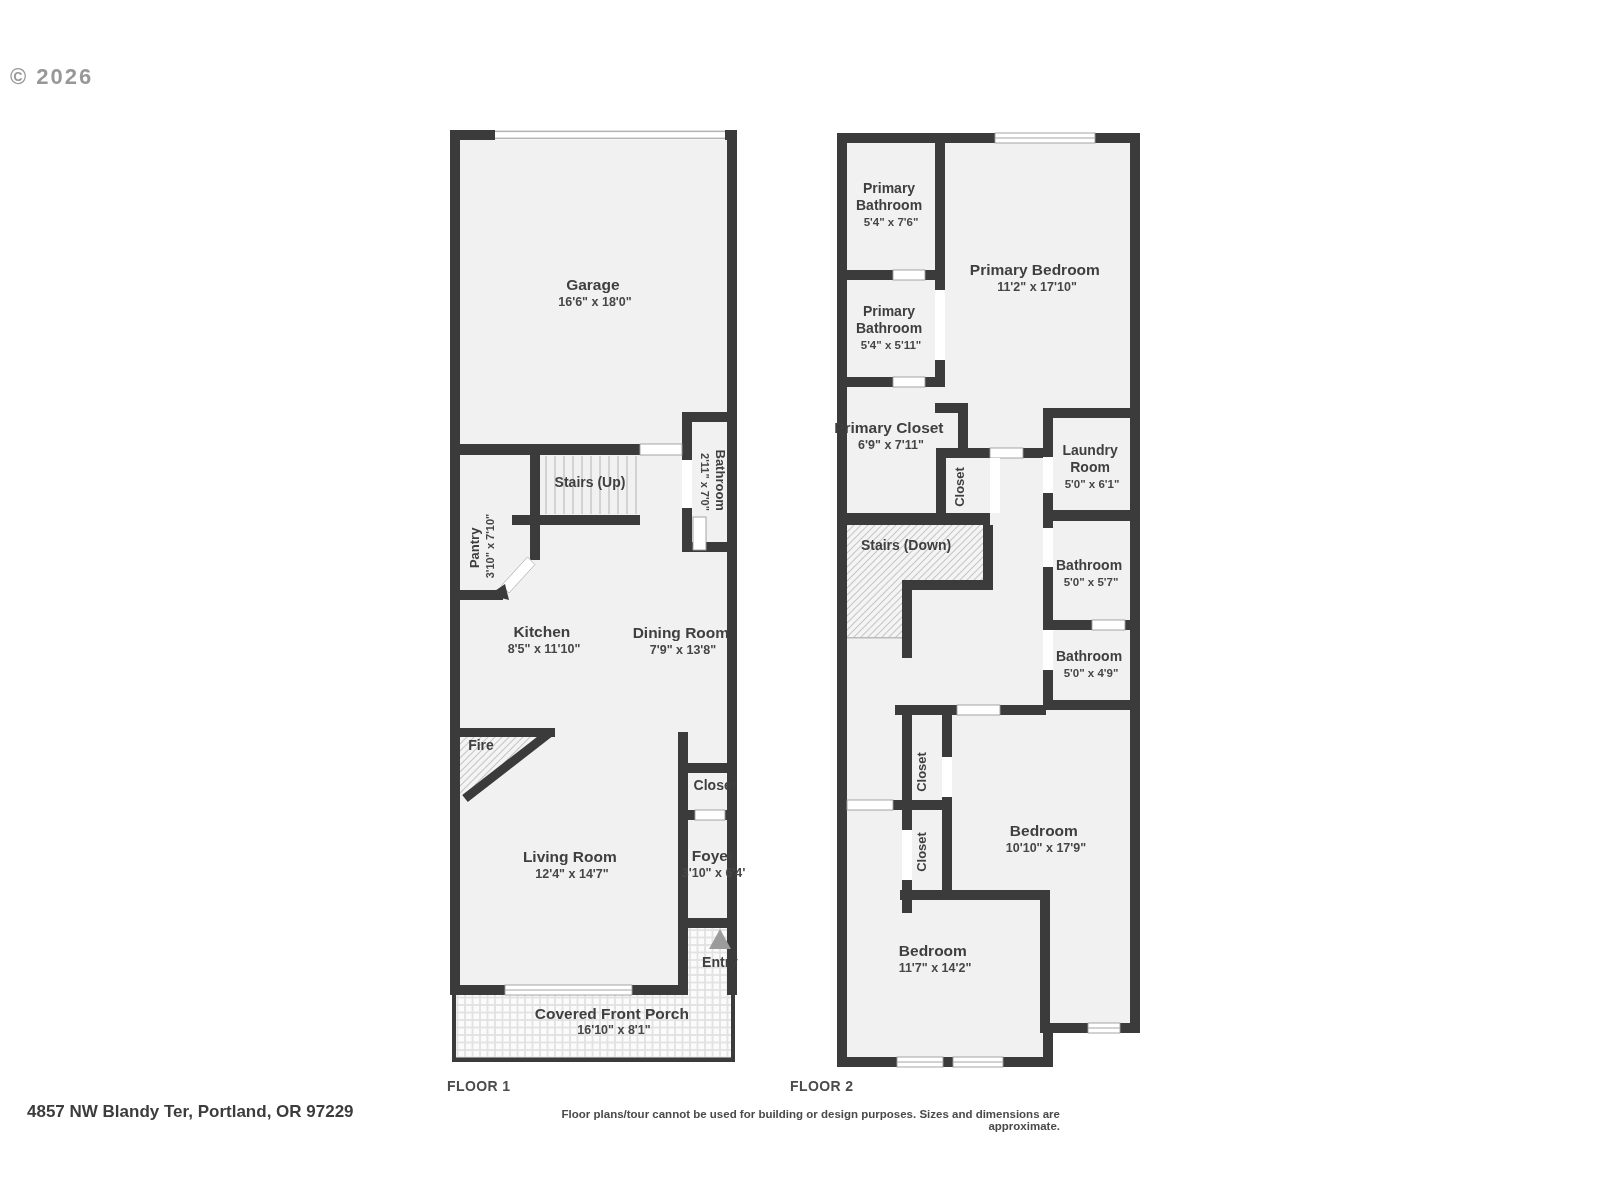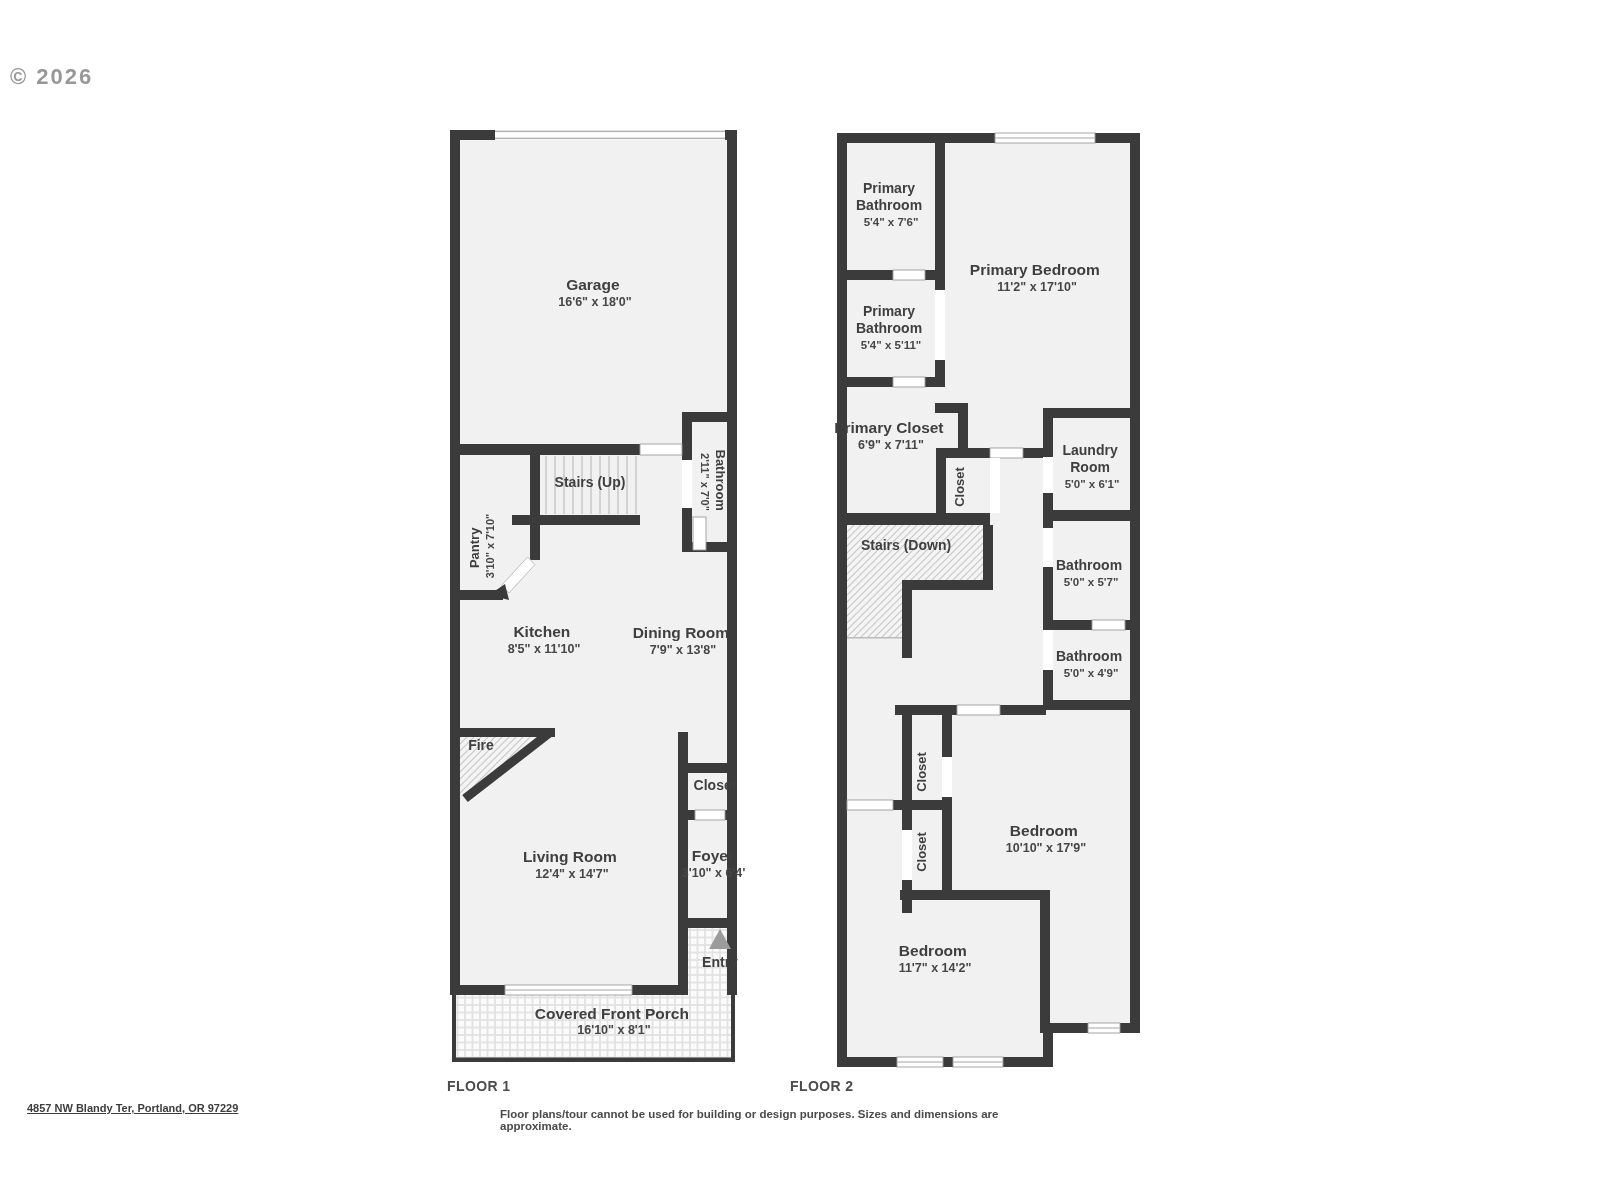--- a/index.html
+++ b/index.html
@@ -4,22 +4,22 @@
 <style>
   html,body{margin:0;padding:0;background:#fff;}
   body{width:1600px;height:1200px;position:relative;overflow:hidden;
        font-family:"Liberation Sans",sans-serif;}
   .abs{position:absolute;}
   #copyright{left:10px;top:64px;font-size:22px;font-weight:bold;color:#8d8d8d;
              letter-spacing:2px;opacity:.9;}
   .floor-tag{font-size:14px;font-weight:bold;color:#4c4c4c;letter-spacing:.4px;}
   #floor1-tag{left:447px;top:1078px;}
   #floor2-tag{left:790px;top:1078px;}
-  #address{left:27px;top:1102px;font-size:11px;font-weight:bold;color:#3c3c3c;text-decoration:underline;}
-  #disclaimer{left:500px;top:1108px;width:560px;text-align:left;
+  #address{left:27px;top:1102px;font-size:17px;font-weight:bold;color:#3c3c3c;}
+  #disclaimer{left:500px;top:1108px;width:560px;text-align:right;
               font-size:11.5px;font-weight:bold;color:#4a4a4a;}
   svg{position:absolute;}
   .wall rect{fill:#3b3b3b;}
   .win{fill:#ffffff;stroke:#9c9c9c;stroke-width:.9;}
   .mid{fill:#b3b3b3;}
   .tread{stroke:#b4b4b4;stroke-width:1;}
   text{text-anchor:middle;fill:#3f3f3f;}
   .rname{font:bold 15.5px "Liberation Sans",sans-serif;}
   .rdims, .rname .rdims{font:bold 12.5px "Liberation Sans",sans-serif;fill:#464646;}
   .sname{font:bold 14px "Liberation Sans",sans-serif;}

